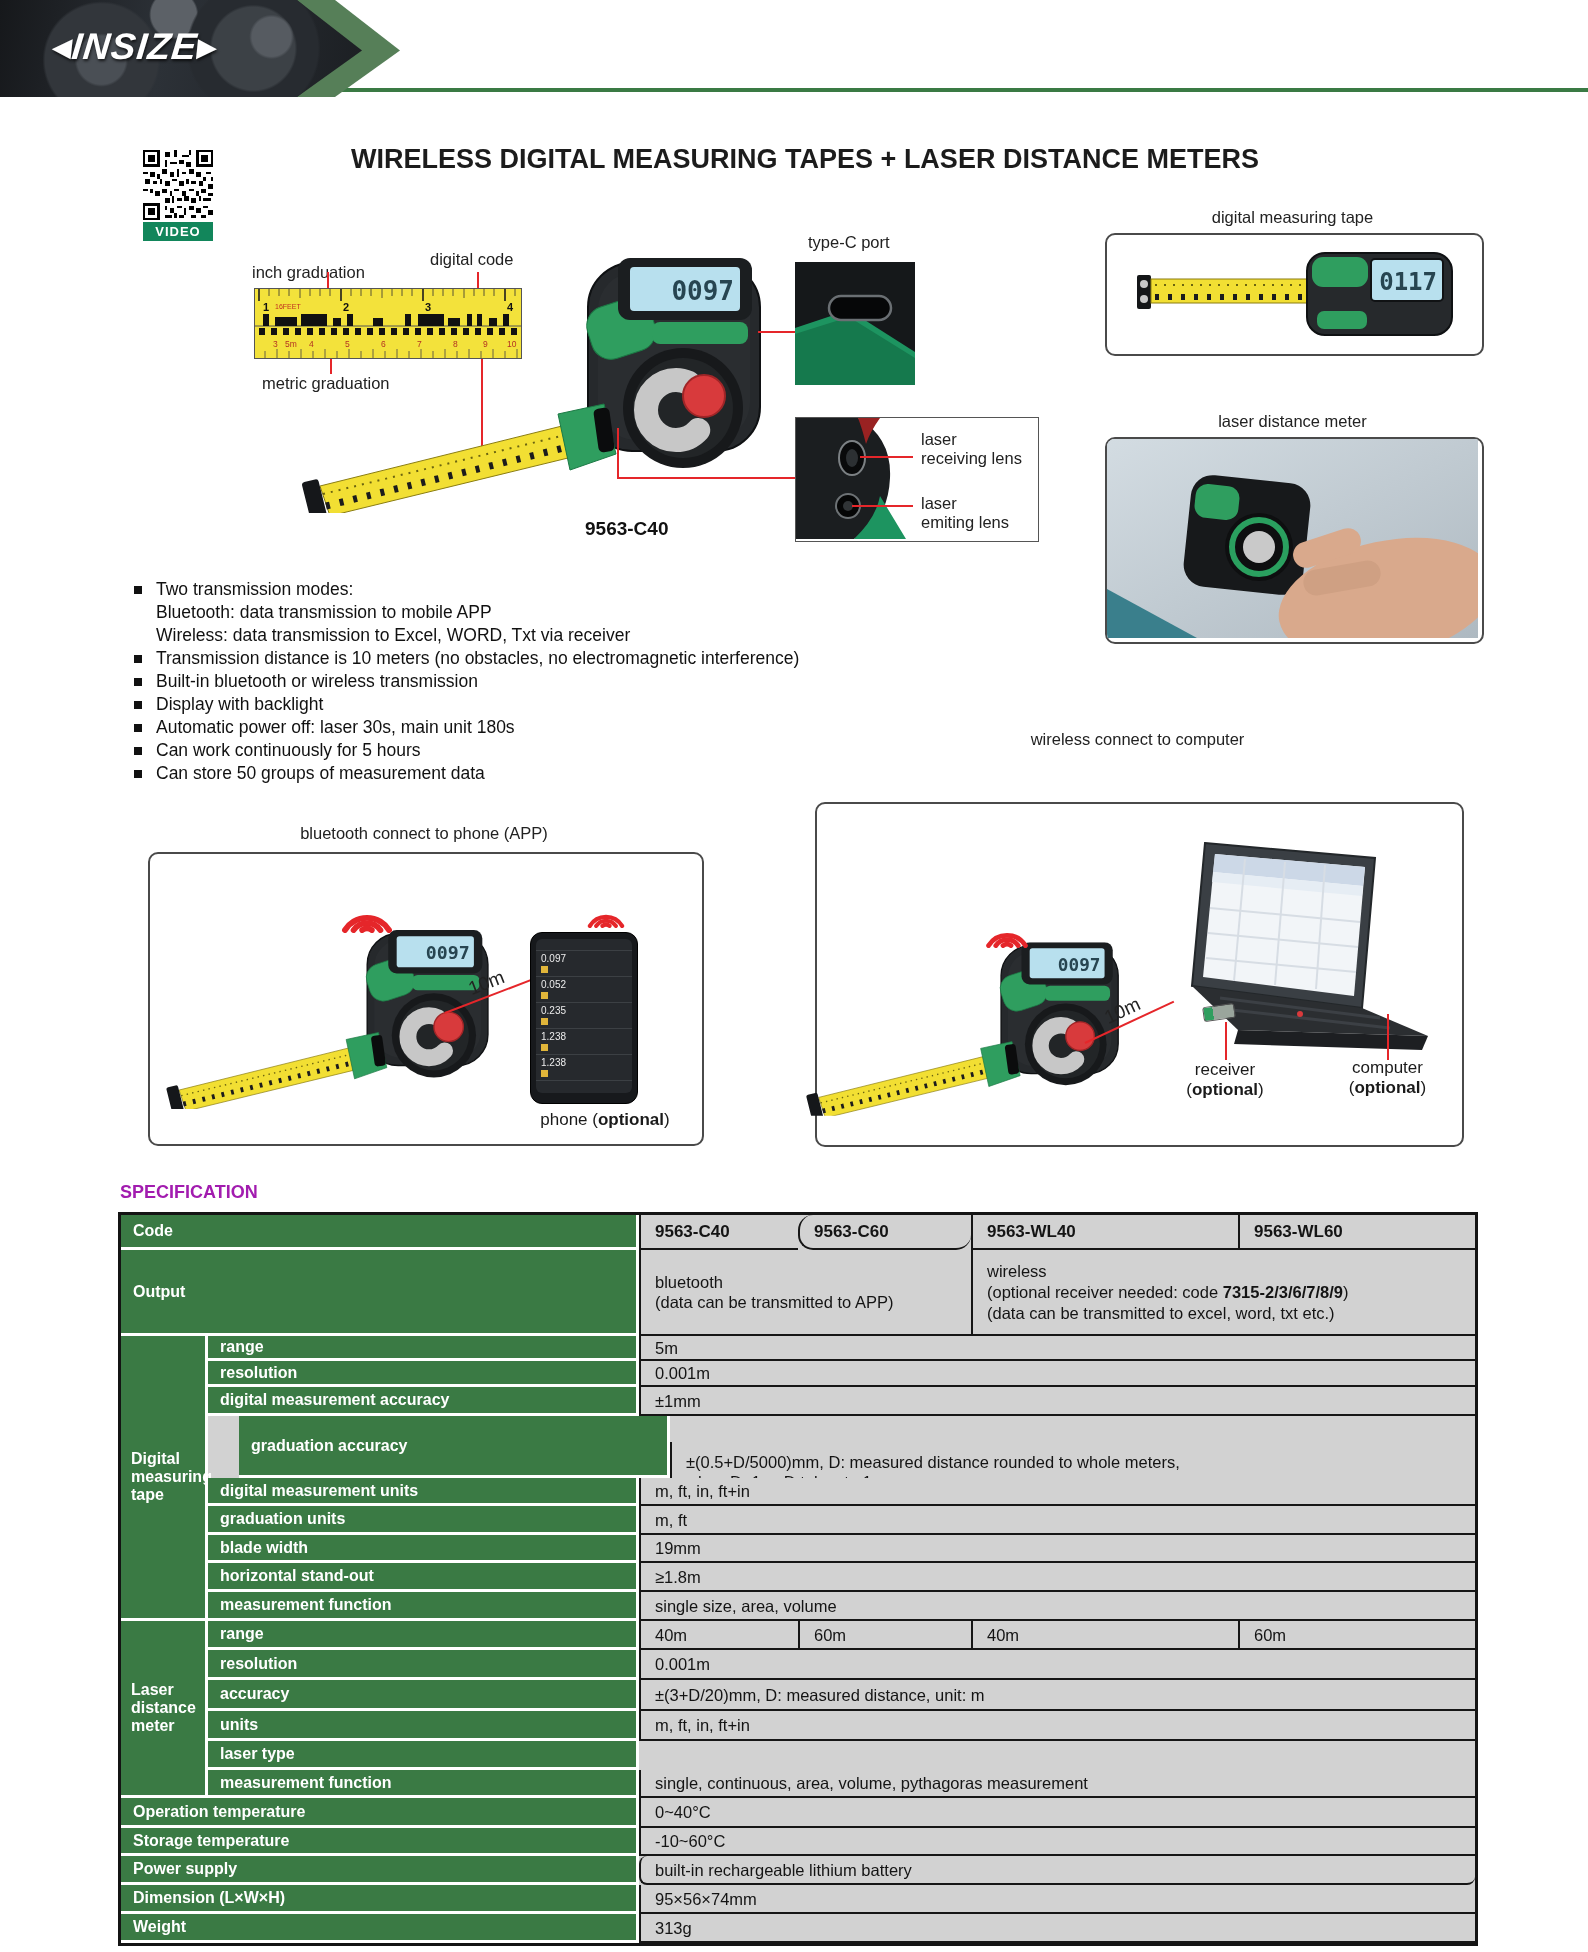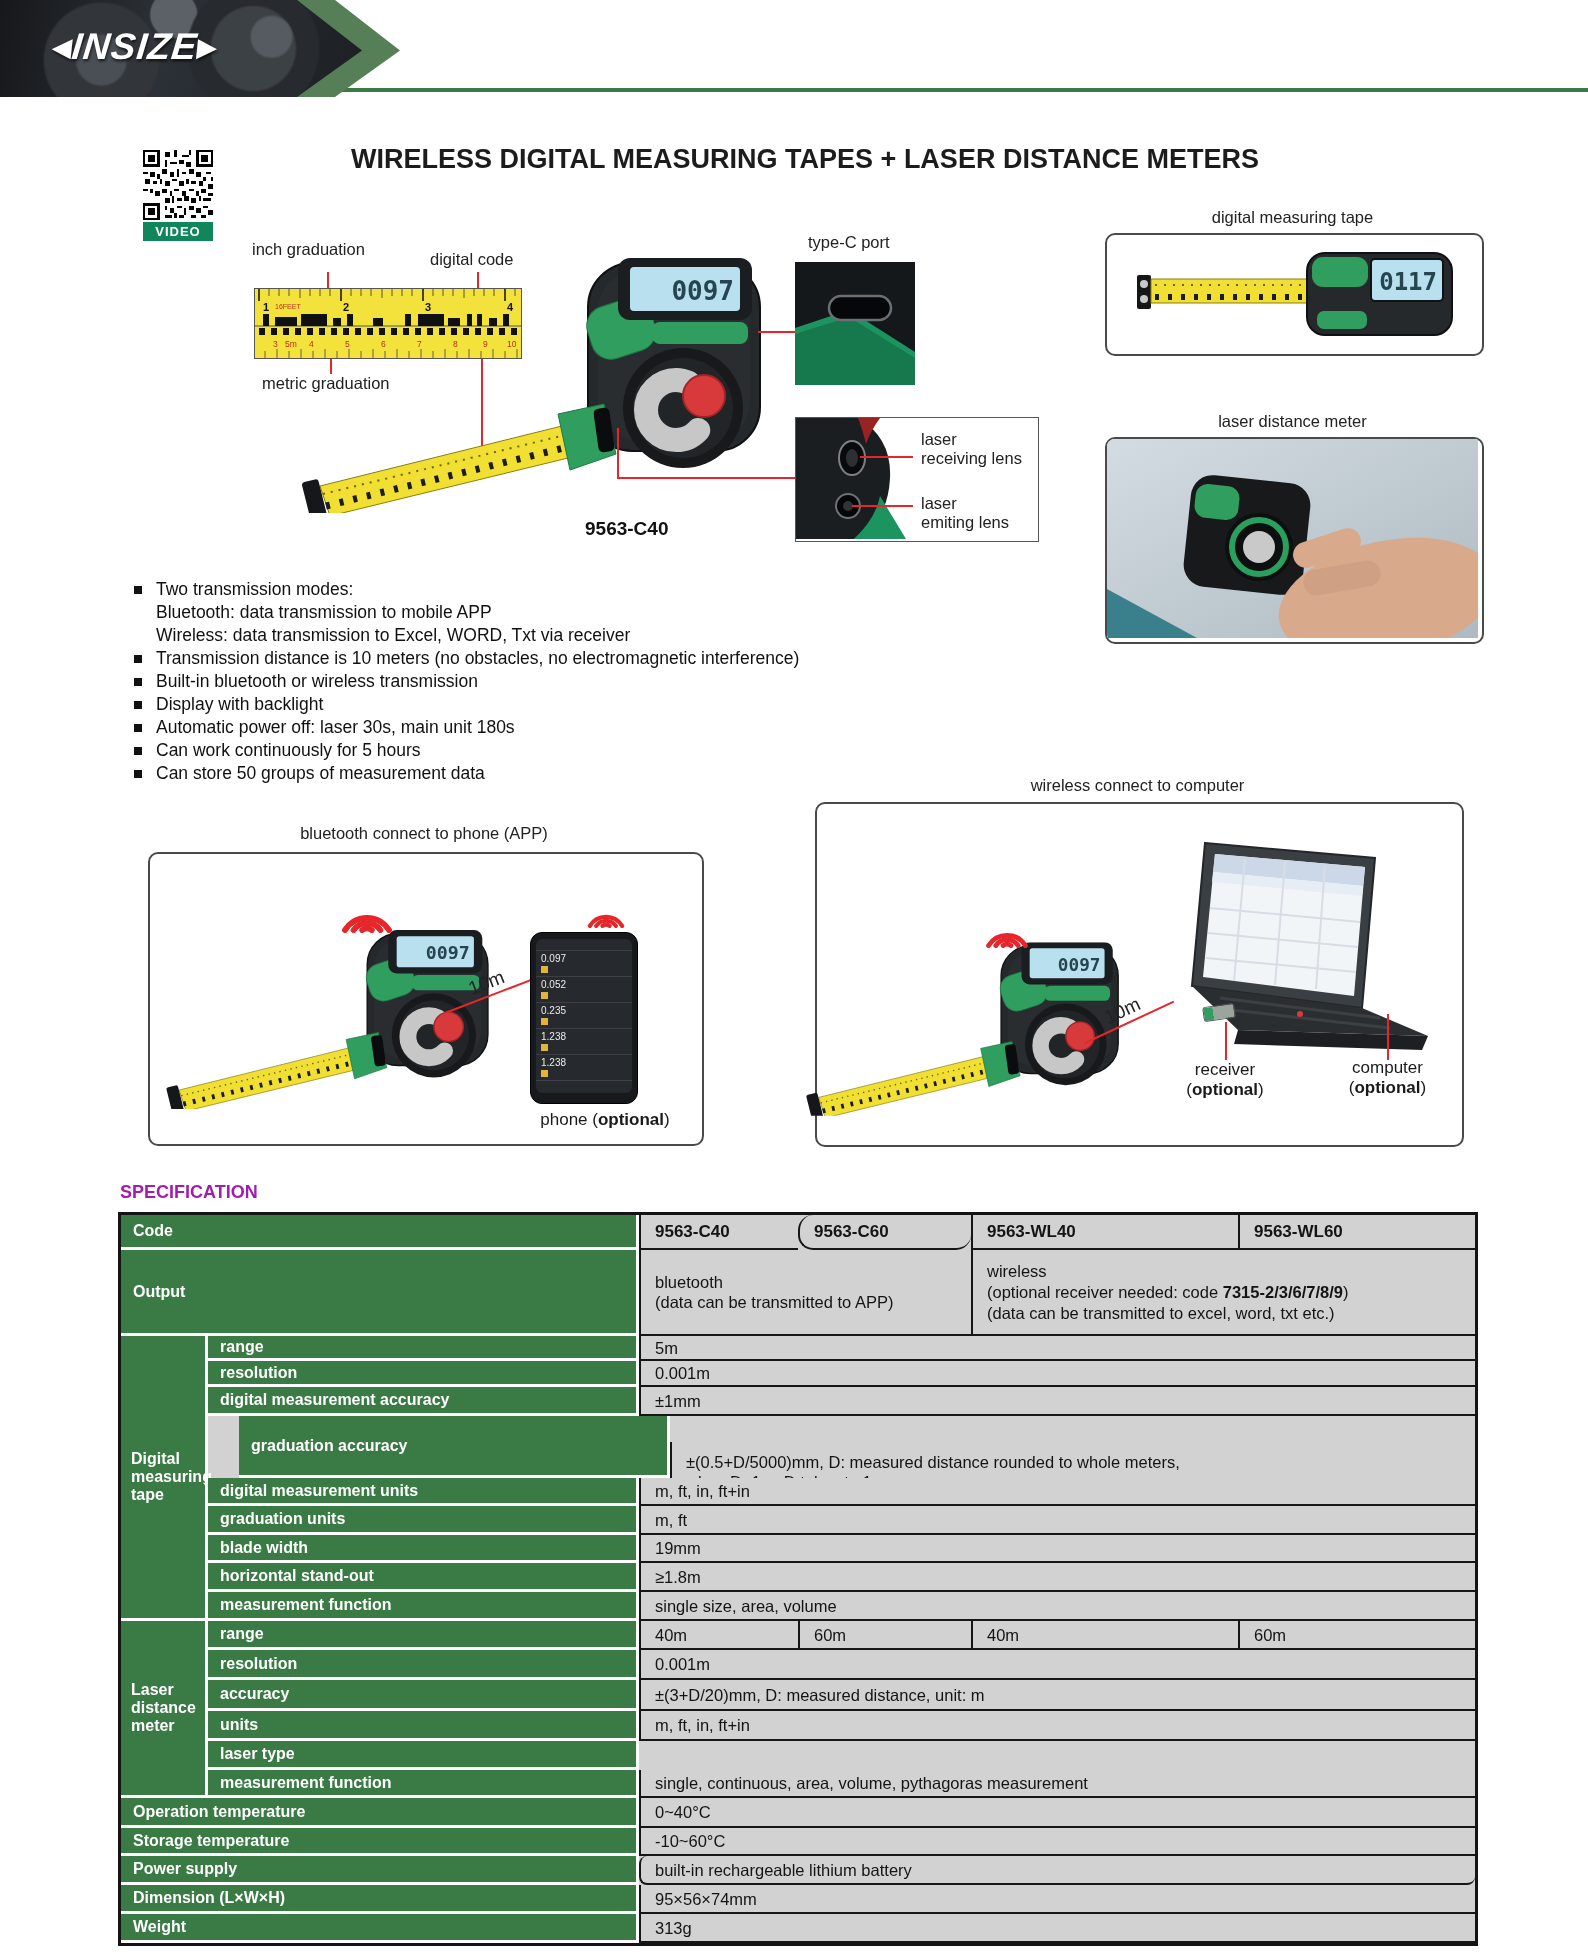--- a/index.html
+++ b/index.html
@@ -210,21 +210,21 @@
         <rect x="27" y="25" width="2" height="2"></rect>
       <rect x="9" y="27" width="3" height="1"></rect>
         <rect x="13" y="26" width="1" height="2"></rect>
         <rect x="15" y="27" width="2" height="1"></rect>
         <rect x="20" y="27" width="2" height="1"></rect>
         <rect x="24" y="27" width="2" height="1"></rect>
     </g>
   </svg>
   <div class="abs video">VIDEO</div>
 
-  <div class="abs lbl" style="left:252px;top:240px;">inch graduation</div>
+  <div class="abs lbl" style="left:252px;top:263px;">inch graduation</div>
   <div class="abs lbl" style="left:430px;top:250px;">digital code</div>
   <div class="abs lbl" style="left:262px;top:374px;">metric graduation</div>
 
   <div class="rl" style="left:327px;top:272px;width:2px;height:33px;"></div>
   <div class="rl" style="left:477px;top:272px;width:2px;height:45px;"></div>
   <div class="rl" style="left:481px;top:357px;width:2px;height:95px;"></div>
   <div class="rl" style="left:330px;top:345px;width:2px;height:29px;"></div>
 
   <svg class="abs" style="left:300px;top:258px;width:470px;height:255px;" viewBox="0 0 470 255">
       <use href="#tapedev"></use>
@@ -463,21 +463,21 @@
           <span class="app-ico"></span>
         </div>
       <div class="app-row">
           <span class="app-val">1.238</span>
           <span class="app-ico"></span>
         </div>
     </div>
   </div>
   <div class="cap" style="left:505px;top:1110px;width:200px;"><span>phone (</span><b>optional</b><span>)</span></div>
 
-  <div class="panel-label" style="left:815px;top:776px;width:645px;">wireless connect to computer</div>
+  <div class="panel-label" style="left:815px;top:730px;width:645px;">wireless connect to computer</div>
   <div class="dbox" style="left:815px;top:802px;width:645px;height:341px;"></div>
   <svg class="abs" style="left:805px;top:942px;width:320px;height:174px;" viewBox="0 0 470 255">
       <use href="#tapedev"></use>
     </svg>
   <svg class="abs" style="left:983px;top:908px;width:48px;height:40px;" viewBox="0 0 60 50">
       <use href="#wifi"></use>
     </svg>
   <div class="rl" style="left:1085px;top:1042px;width:98px;height:2px;transform:rotate(-25deg);transform-origin:0 50%;"></div>
   <div class="dist" style="left:1104px;top:1000px;transform:rotate(-25deg);">10m</div>
   <svg class="abs" style="left:1190px;top:838px;width:240px;height:230px;" viewBox="0 0 240 230">

